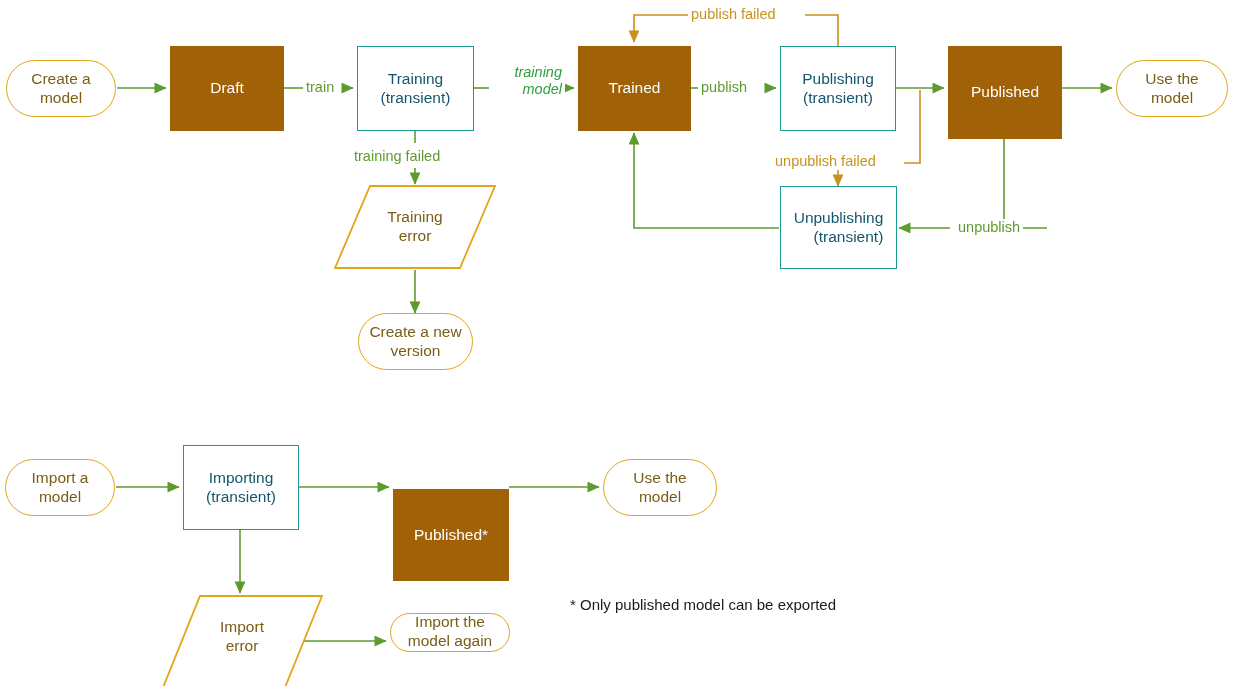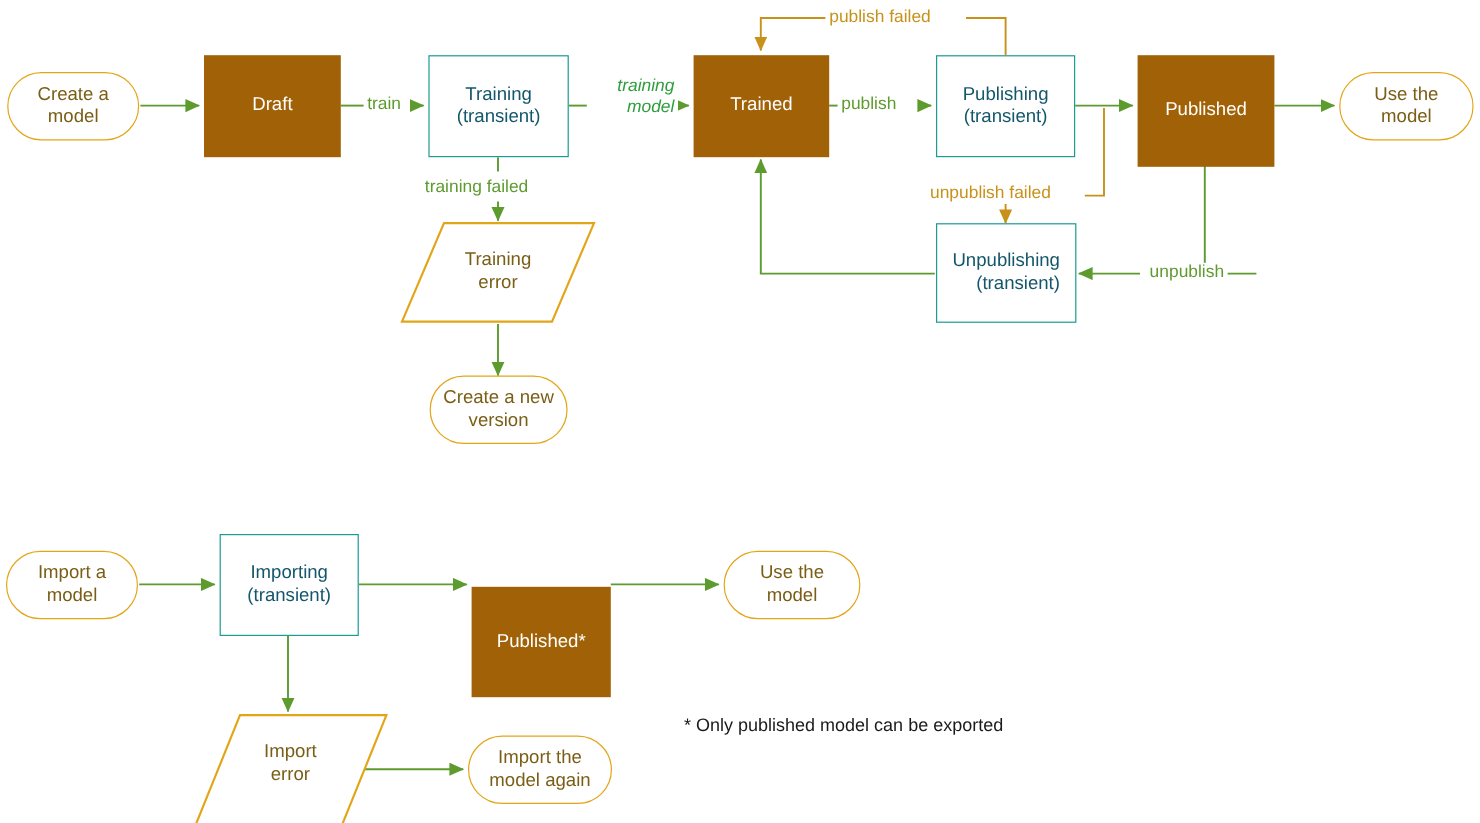--- a/index.html
+++ b/index.html
@@ -188,21 +188,21 @@
   <div class="errshape" style="left:160px;top:594px;width:164px;height:92px;">
     <svg width="164" height="92">
       <polygon points="40,2 162,2 124,96 2,96" fill="#ffffff" stroke="#E3A518" stroke-width="1.8"></polygon>
     </svg>
     <span style="margin-top:-6px">
       <span style="display:block">Import</span>
       <span style="display:block">error</span>
     </span>
   </div>
 
-  <div class="node terminator" style="left:390px;top:613px;width:120px;height:57px;">
+  <div class="node terminator" style="left:390px;top:613px;width:120px;height:39px;align-items:flex-end;">
     <div>
       <div>Import the</div>
       <div>model again</div>
     </div>
   </div>
 
   <div class="footnote" style="left:570px;top:596px;">* Only published model can be exported</div>
 
 </div>
 

